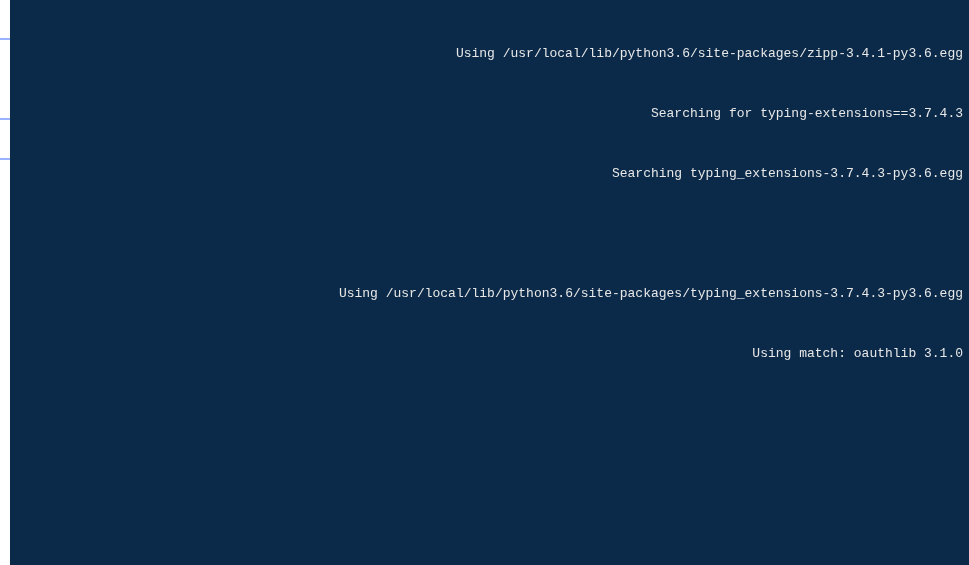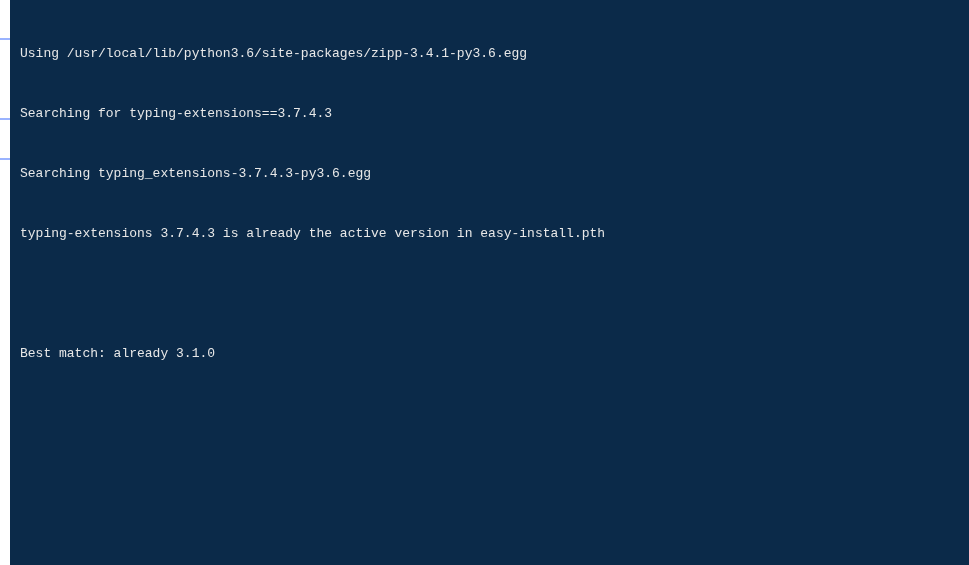--- a/index.html
+++ b/index.html
@@ -1,15 +1,15 @@
 <!DOCTYPE html>
 <html><head>
 <meta charset="utf-8">
 <style>
-  * { margin: 0; padding: 0; box-sizing: border-box; }
+  * { margin: 0; padding: 0; box-sizing: border-box; text-align: right; }
   html, body { width: 969px; height: 565px; overflow: hidden; }
   body {
     background: #0b2a49;
     font-family: "Consolas","Courier New",monospace;
     font-size: 13px;
     line-height: 20px;
     color: #e8e8e8;
     position: relative;
   }
   .term {
@@ -41,23 +41,23 @@
 <div class="gutter">
   <div class="tick t1"></div>
   <div class="tick t2"></div>
   <div class="tick t3"></div>
 </div>
 
 <div class="term">
   <div class="line">Using /usr/local/lib/python3.6/site-packages/zipp-3.4.1-py3.6.egg</div>
   <div class="line">Searching for typing-extensions==3.7.4.3</div>
   <div class="line">Searching typing_extensions-3.7.4.3-py3.6.egg</div>
-  <div class="line">typing-extensions 3.7.4.3 is already the active version in easy-install.pth</div>
   <div class="line empty"></div>
-  <div class="line">Best match: already 3.1.0</div>
+  <div class="line">Using /usr/local/lib/python3.6/site-packages/typing_extensions-3.7.4.3-py3.6.egg</div>
+  <div class="line">Using match: oauthlib 3.1.0</div>
   
   
   
   
   
   
   
   
   
   

